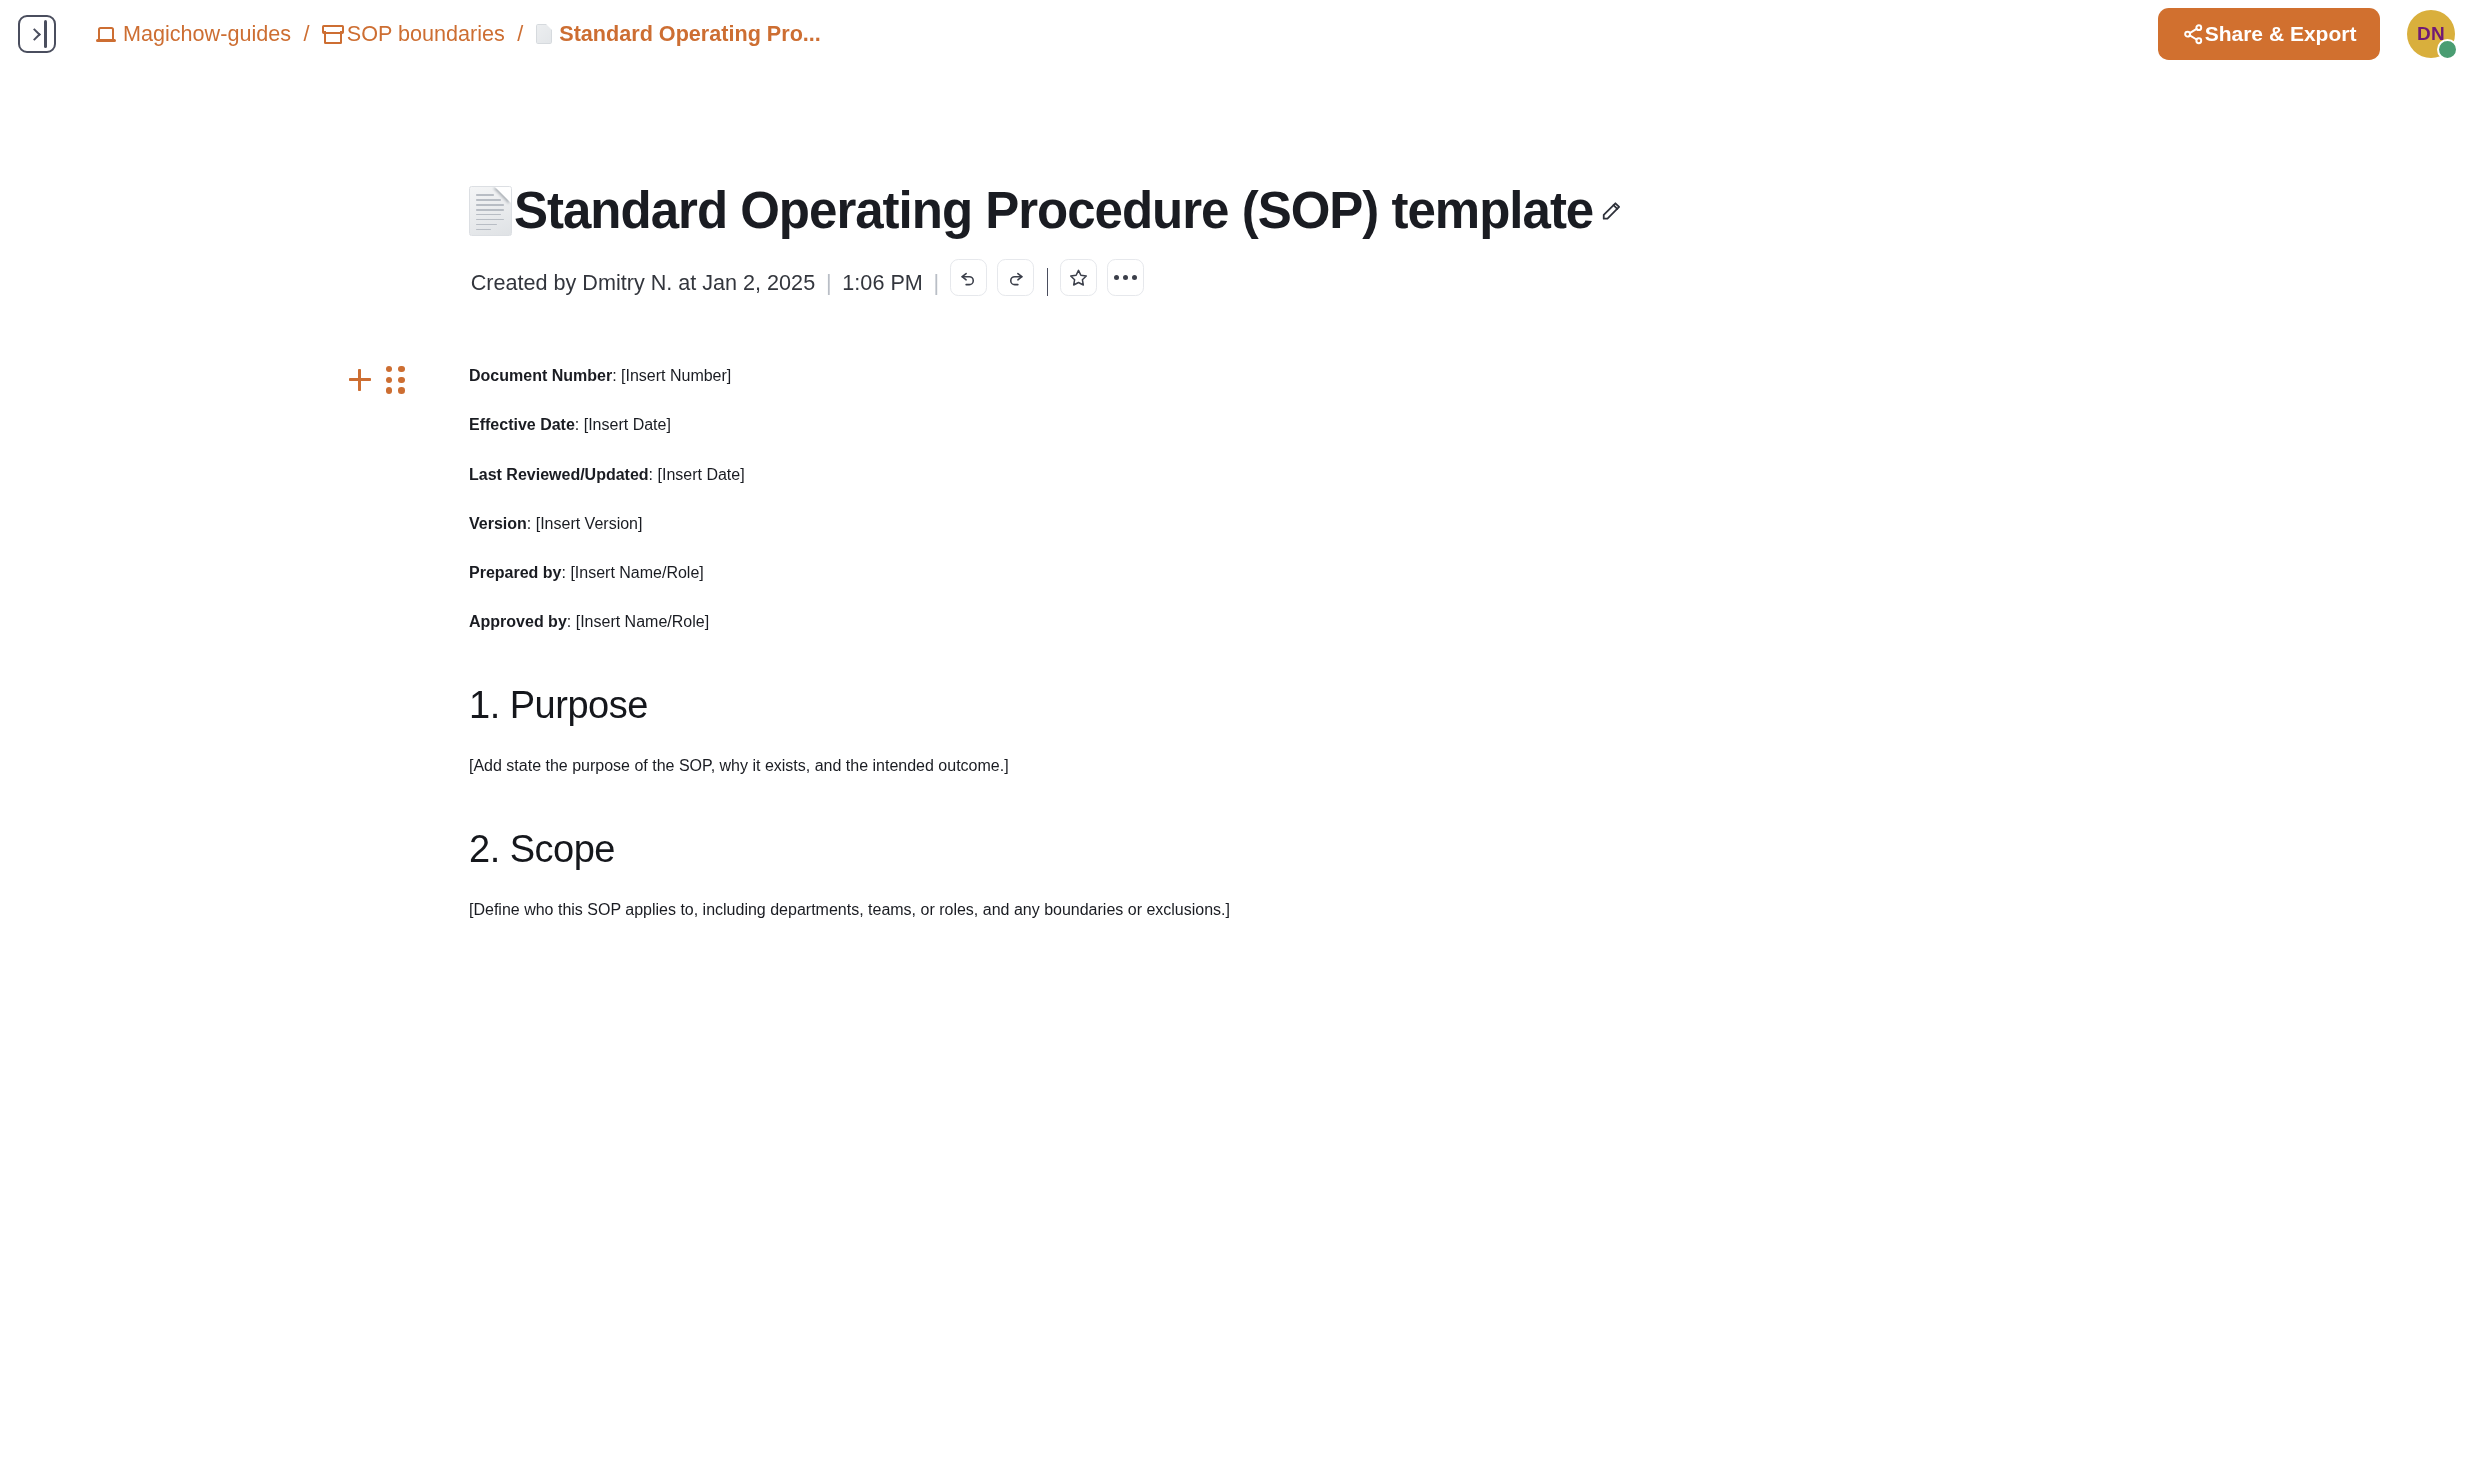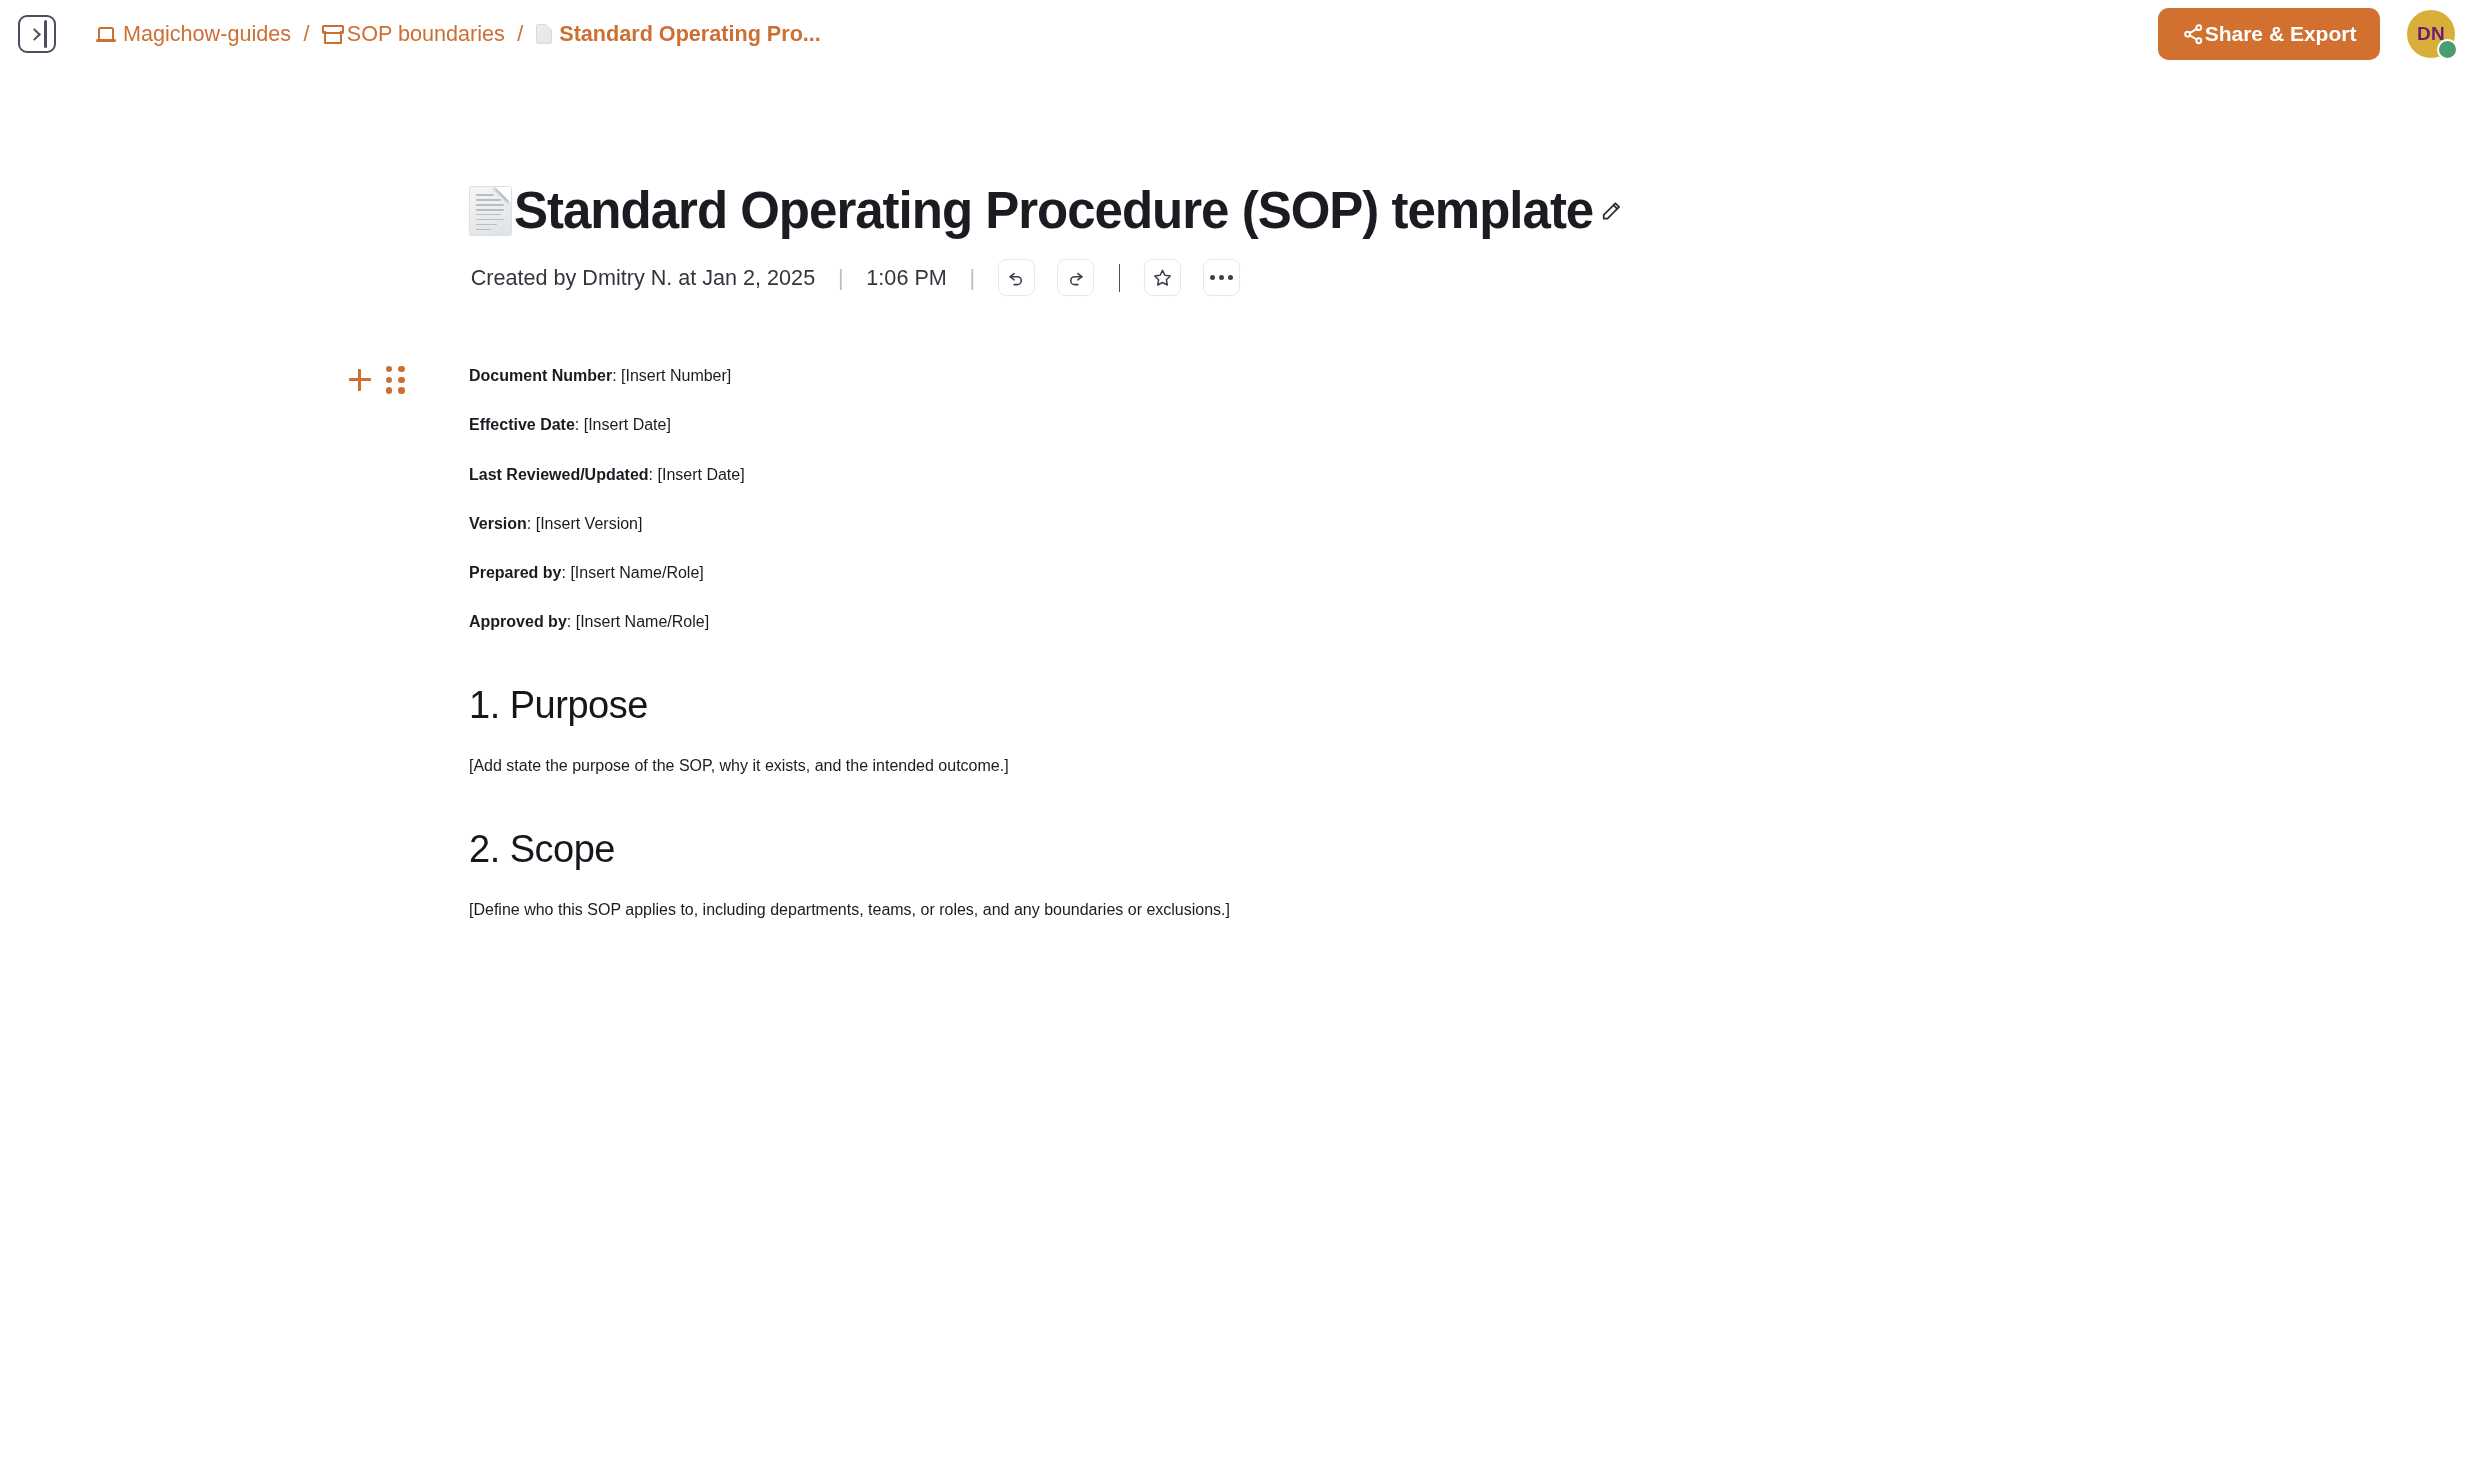--- a/index.html
+++ b/index.html
@@ -204,22 +204,22 @@
     font-weight: bold;
     color: #1a1c22;
     letter-spacing: -1px;
     line-height: 1.05;
     white-space: nowrap;
   }
   .edit-icon { flex: none; margin-left: 5px; cursor: pointer; }
 
   .meta-row {
     display: flex;
-    align-items: center;
-    gap: 12px;
+    align-items: flex-end;
+    gap: 0;
     margin-top: 21.6px;
     margin-left: 1.7px;
   }
   .meta-text {
     font-size: 21.6px;
     color: #33363d;
     white-space: nowrap;
   }
   .meta-pipe {
     color: #b9bec6;

